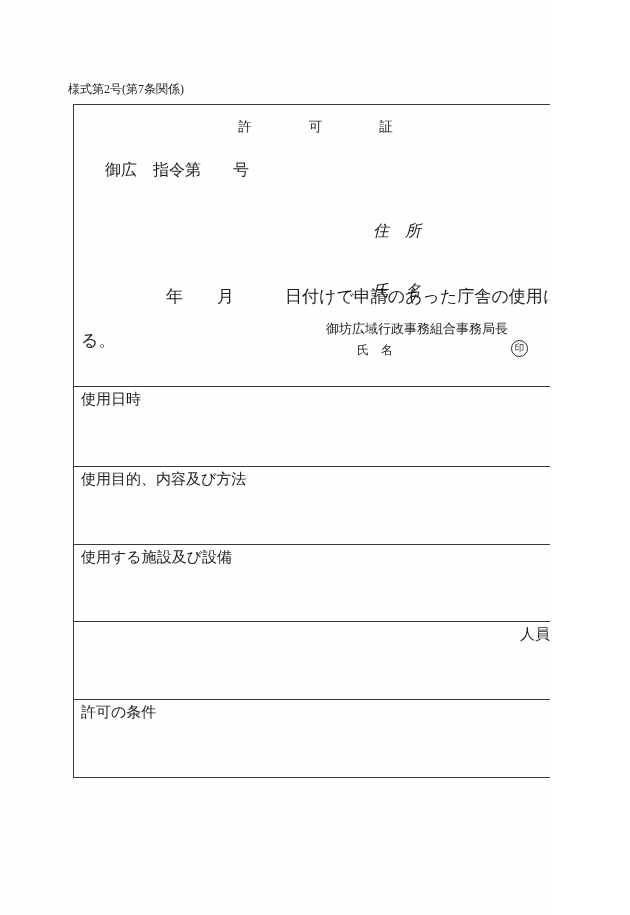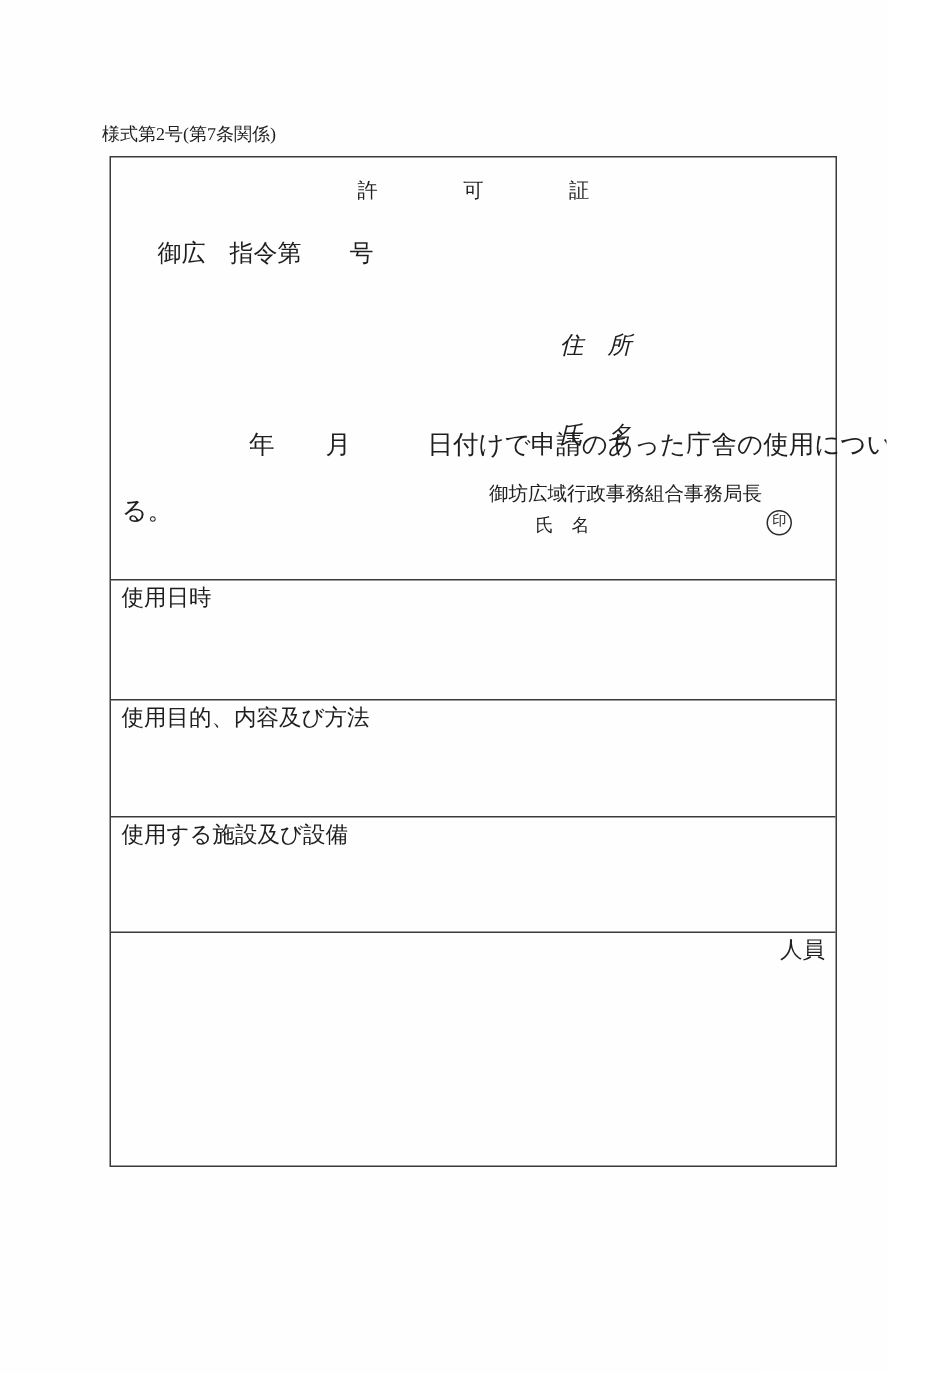--- a/index.html
+++ b/index.html
@@ -8,21 +8,20 @@
     background: #ffffff;
   }
   .page {
     position: relative;
     width: 550px;
     height: 915px;
     background: #fefefe;
     font-family: "Liberation Serif", "DejaVu Serif", serif;
     color: #1e1e1e;
     overflow: hidden;
-    padding-left: 41px;
   }
   .form-number {
     position: absolute;
     left: 68px;
     top: 82px;
     font-size: 12px;
     line-height: 14px;
     white-space: pre;
   }
   .permit-box {
@@ -166,16 +165,19 @@
       </div>
       <div class="field-row r2">
         <div class="row-label">使用目的、内容及び方法</div>
       </div>
       <div class="field-row r3">
         <div class="row-label">使用する施設及び設備</div>
       </div>
       <div class="field-row r4">
         <div class="row-label">人員</div>
       </div>
+      <div class="field-row r5">
+        <div class="row-label">許可の条件</div>
+      </div>
     </div>
 
   </div>
 </div>
 
 </body></html>

